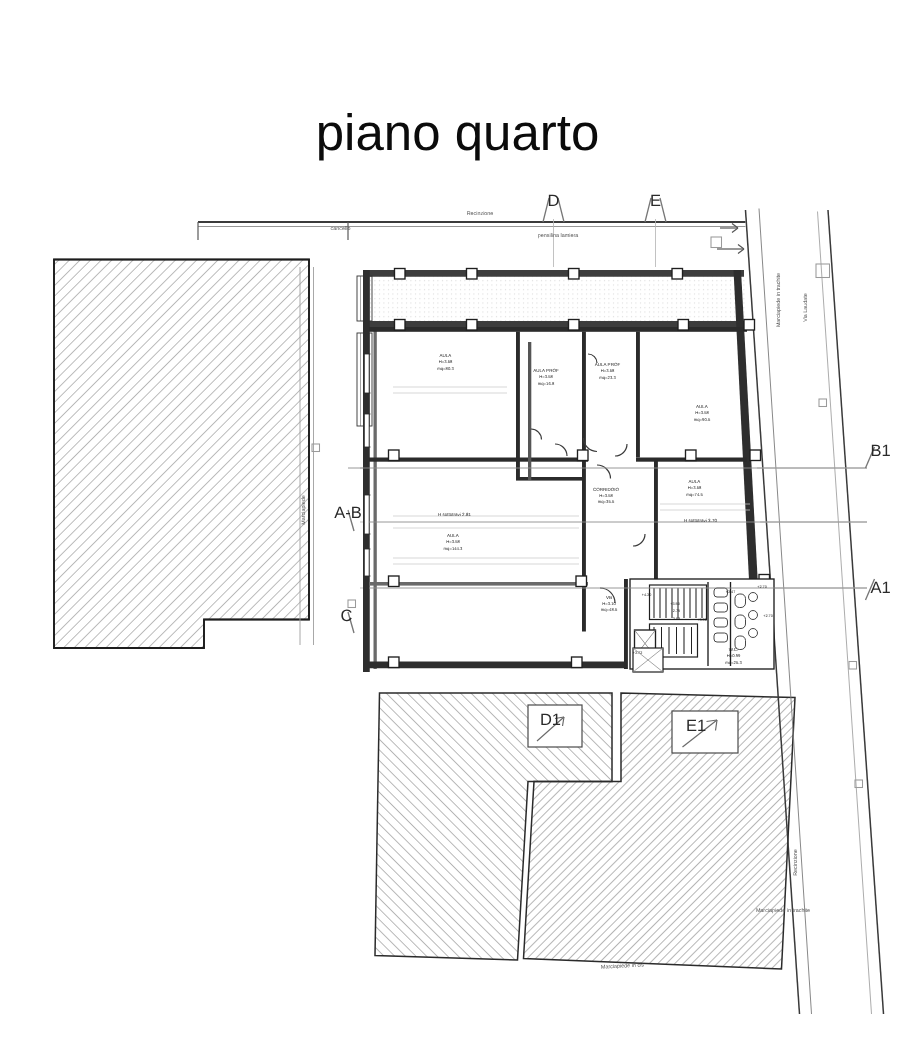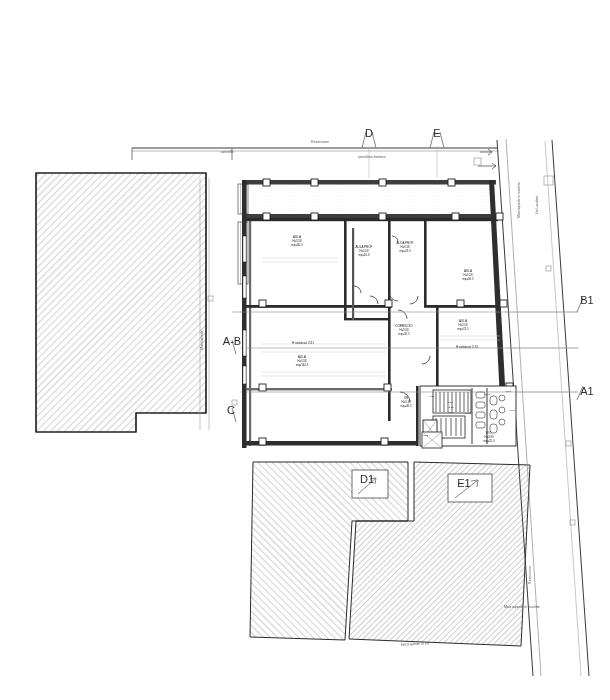--- a/index.html
+++ b/index.html
@@ -26,20 +26,21 @@
   .t28{font-size:2.8px;}
   .t25{font-size:2.5px;}
   .mk{font-family:"Liberation Sans",sans-serif;fill:#2a2a2a;font-size:11px;}
   .anno{font-family:"Liberation Sans",sans-serif;fill:#555;font-size:3.6px;}
 </style>
 </head>
 <body>
 
 <div id="sheet">
 
+  <div id="title">piano quarto</div>
 
   <svg id="plan" width="610" height="700" viewBox="0 0 610 700">
     <defs>
       <pattern id="hatch45" width="5" height="5" patternTransform="rotate(45)" patternUnits="userSpaceOnUse">
         <line x1="0" y1="0" x2="0" y2="5" stroke="#8f8f8f" stroke-width="0.8"></line>
       </pattern>
       <pattern id="hatch45b" width="4" height="4" patternTransform="rotate(45)" patternUnits="userSpaceOnUse">
         <line x1="0" y1="0" x2="0" y2="4" stroke="#7d7d7d" stroke-width="0.75"></line>
       </pattern>
       <pattern id="hatch135" width="5" height="5" patternTransform="rotate(-45)" patternUnits="userSpaceOnUse">

